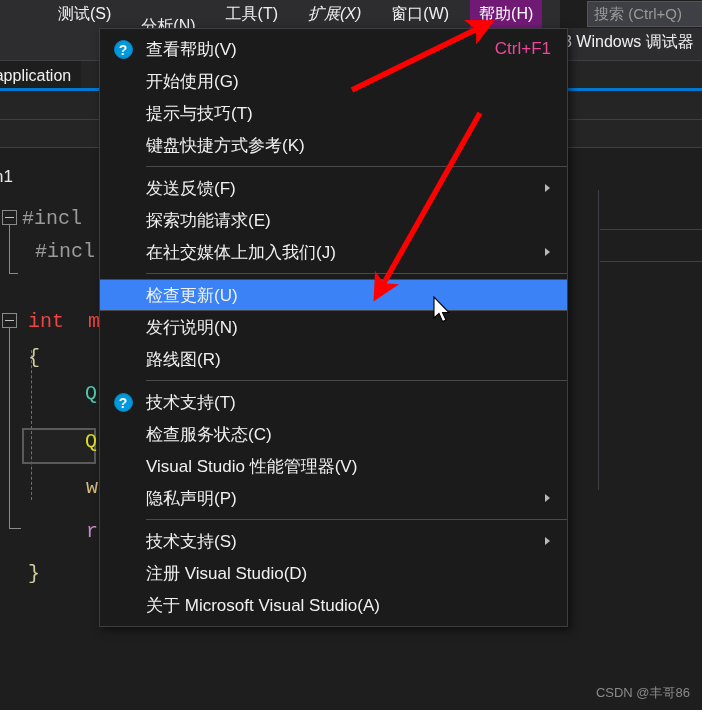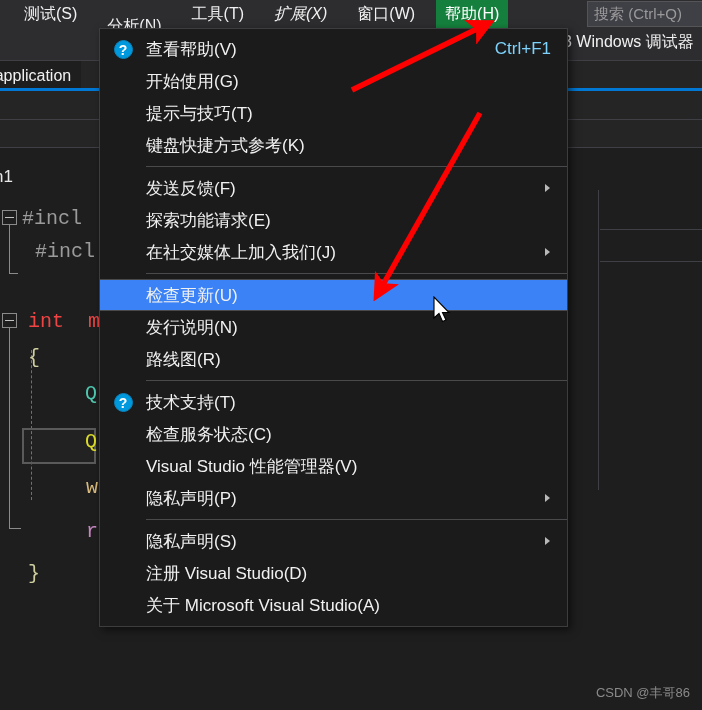--- a/index.html
+++ b/index.html
@@ -20,36 +20,37 @@
   .vs-shell {
     position: absolute;
     inset: 0;
     background: #1e1e1e;
   }
 
   
   .menubar {
     position: absolute;
     left: 0; top: 0;
-    width: 702px; height: 28px;
+    width: 560px; height: 28px;
     background: #2d2d30;
     display: flex;
     align-items: center;
     box-sizing: border-box;
+    padding-left: 34px;
   }
   .menubar-item {
     color: #f1f1f1;
     font-size: 16px;
     line-height: 28px;
     padding: 0 9px;
     white-space: nowrap;
     cursor: default;
   }
   .menubar-item.active {
-    background: #15803d;
+    background: #701a75;
     color: #ffffff;
   }
   .search-box {
     position: absolute;
     left: 587px; top: 1px;
     width: 140px; height: 26px;
     background: #3f3f46;
     border: 1px solid #555558;
     box-sizing: border-box;
     display: flex;
@@ -245,21 +246,21 @@
     box-sizing: border-box;
     font-family: "Liberation Sans", sans-serif;
   }
   .menu-label {
     color: #f1f1f1;
     font-size: 17px;
     white-space: nowrap;
     flex: 1 1 auto;
   }
   .menu-shortcut {
-    color: #7dd3fc;
+    color: #ec4899;
     font-size: 17px;
     white-space: nowrap;
     padding-right: 16px;
   }
   .submenu-arrow {
     width: 22px;
     flex: 0 0 22px;
     display: flex;
     align-items: center;
     justify-content: flex-start;
@@ -444,21 +445,21 @@
     <div class="menu-label">隐私声明(P)</div>
     <div class="submenu-arrow">
         <i></i>
       </div>
   </div>
 
   <div class="menu-sep"></div>
 
   <div class="menu-item">
     <div class="menu-icon-slot"></div>
-    <div class="menu-label">隐私声明(S)</div>
+    <div class="menu-label">技术支持(S)</div>
     <div class="submenu-arrow">
         <i></i>
       </div>
   </div>
   <div class="menu-item">
     <div class="menu-icon-slot"></div>
     <div class="menu-label">注册 Visual Studio(D)</div>
   </div>
   <div class="menu-item">
     <div class="menu-icon-slot"></div>

